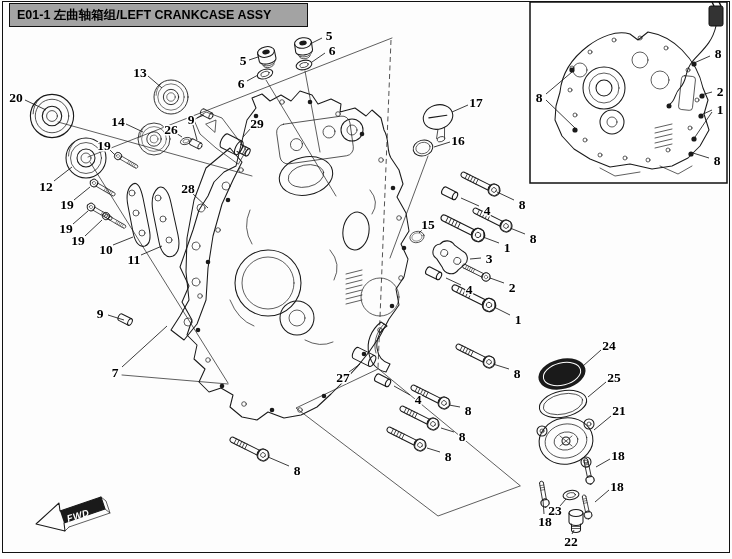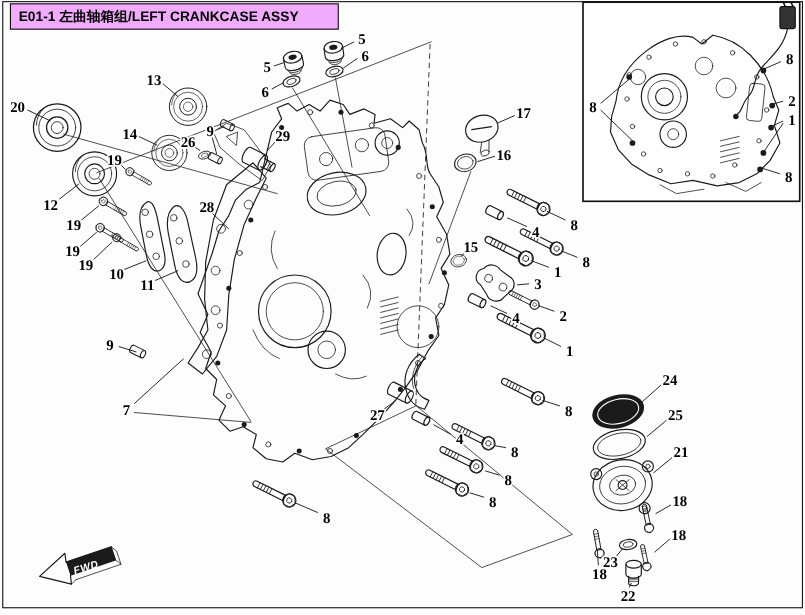--- a/index.html
+++ b/index.html
@@ -1,18 +1,18 @@
 <!DOCTYPE html>
 <html><head>
 <meta charset="utf-8">
 <style>
   html,body{margin:0;padding:0;background:#e8e8e8;}
   #page{position:relative;width:732px;height:559px;background:#fdfdfd;font-family:"Liberation Sans",sans-serif;overflow:hidden;}
   #page-border{position:absolute;left:2px;top:1px;width:726px;height:550px;border:1.6px solid #111;pointer-events:none;}
-  #title-box{position:absolute;left:9px;top:3px;width:290px;height:22px;border:1.5px solid #111;background:#f0abfc;display:flex;align-items:center;padding-left:7px;text-align:center;}
+  #title-box{position:absolute;left:9px;top:3px;width:290px;height:22px;border:1.5px solid #111;background:#a3a3a3;display:flex;align-items:center;padding-left:7px;text-align:center;}
   #title-box span{font-weight:bold;font-size:12.5px;letter-spacing:0;color:#000;white-space:nowrap;}
   svg{position:absolute;left:0;top:0;}
   .ln{fill:none;stroke:#1a1a1a;stroke-width:1.05;stroke-linejoin:round;stroke-linecap:round;}
   .lt{fill:none;stroke:#1a1a1a;stroke-width:0.7;stroke-linejoin:round;stroke-linecap:round;}
   .dash{fill:none;stroke:#1a1a1a;stroke-width:0.75;stroke-dasharray:5 3.5;}
   .leader{stroke:#1a1a1a;stroke-width:0.85;fill:none;}
   .callout{font:700 13.5px "Liberation Serif",serif;fill:#000;paint-order:stroke;stroke:#fff;stroke-width:3px;stroke-linejoin:round;text-anchor:middle;}
   .dk{fill:#1a1a1a;stroke:none;}
   #fwd-text{font:italic 700 9.5px "Liberation Sans",sans-serif;fill:#fff;letter-spacing:.5px;}
 </style>

